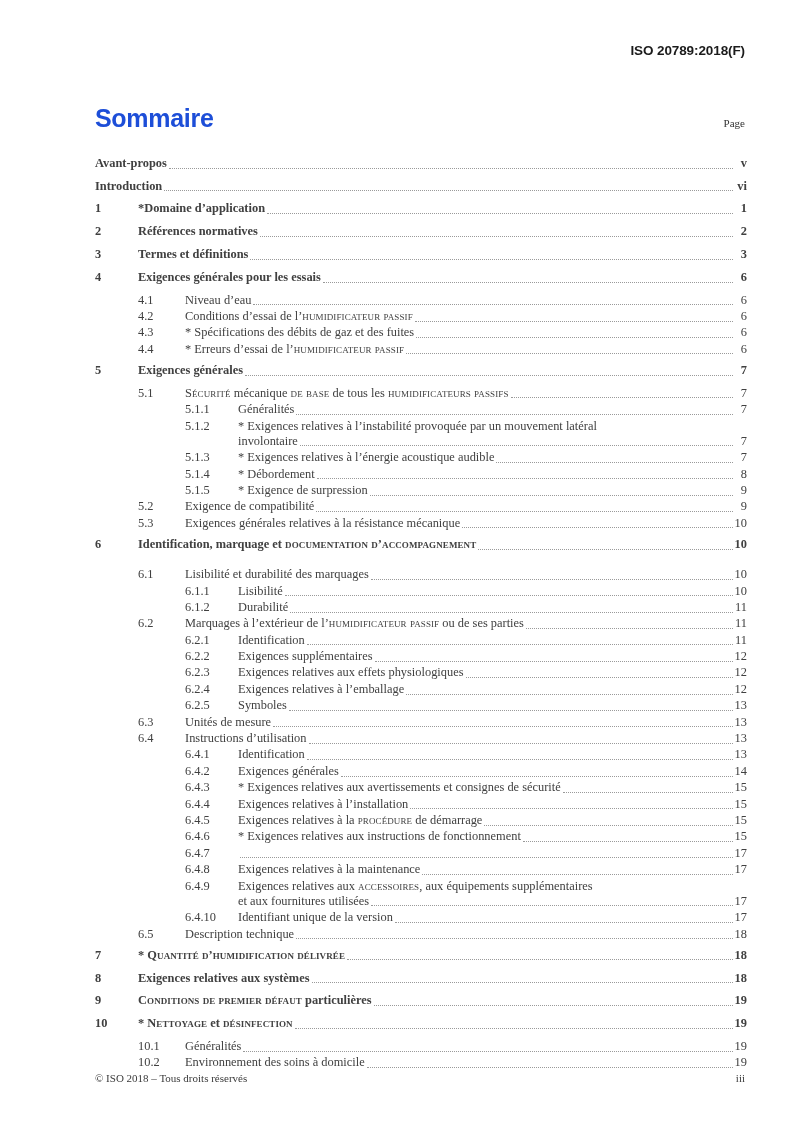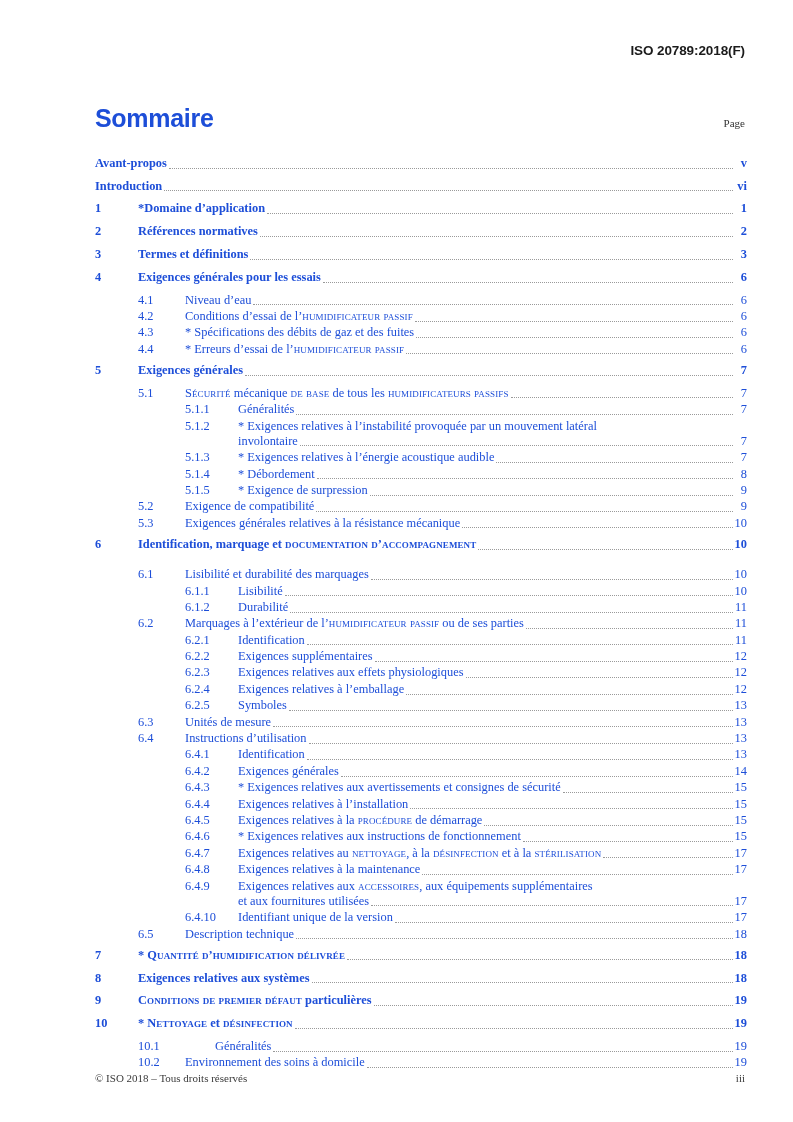--- a/index.html
+++ b/index.html
@@ -65,21 +65,21 @@
     top: 156px;
     left: 95px;
     width: 652px;
   }
 
   .toc-entry {
     display: flex;
     align-items: flex-start;
     font-size: 12.4px;
     line-height: 15.2px;
-    color: #1d4ed8;
+    color: #404040;
   }
 
   
   .toc-entry.lvl0 { margin-top: 0px; margin-bottom: 7.5px; }
   .toc-entry.lvl1 { margin-top: 0px; margin-bottom: 7.6px; }
   .toc-entry.lvl2 { margin-bottom: 1.2px; }
   .toc-entry.lvl3 { margin-bottom: 1.2px; }
 
   .num {
     flex: 0 0 auto;
@@ -538,21 +538,20 @@
             <span class="txt"><span>* Exigences relatives aux instructions de fonctionnement</span></span>
             <span class="leader"></span>
             <span class="pg">15</span>
           </div>
         </div>
       </div>
       <div class="toc-entry lvl3">
         <div class="num">6.4.7</div>
         <div class="body">
           <div class="line">
-            <span class="txt"><span>Exigences relatives au </span><span class="sc">nettoyage</span><span>, à la </span><span class="sc">désinfection</span><span> et à la </span><span class="sc">stérilisation</span></span>
             <span class="leader"></span>
             <span class="pg">17</span>
           </div>
         </div>
       </div>
       <div class="toc-entry lvl3">
         <div class="num">6.4.8</div>
         <div class="body">
           <div class="line">
             <span class="txt"><span>Exigences relatives à la maintenance</span></span>
@@ -627,21 +626,21 @@
       <div class="toc-entry lvl1">
         <div class="num">10</div>
         <div class="body">
           <div class="line">
             <span class="txt"><span>* </span><span class="sc">Nettoyage</span><span> et </span><span class="sc">désinfection</span></span>
             <span class="leader"></span>
             <span class="pg">19</span>
           </div>
         </div>
       </div>
-      <div class="toc-entry lvl2" style="margin-top: 0px; gap: 30px;">
+      <div class="toc-entry lvl2" style="margin-top: 0px;">
         <div class="num">10.1</div>
         <div class="body">
           <div class="line">
             <span class="txt"><span>Généralités</span></span>
             <span class="leader"></span>
             <span class="pg">19</span>
           </div>
         </div>
       </div>
       <div class="toc-entry lvl2">

